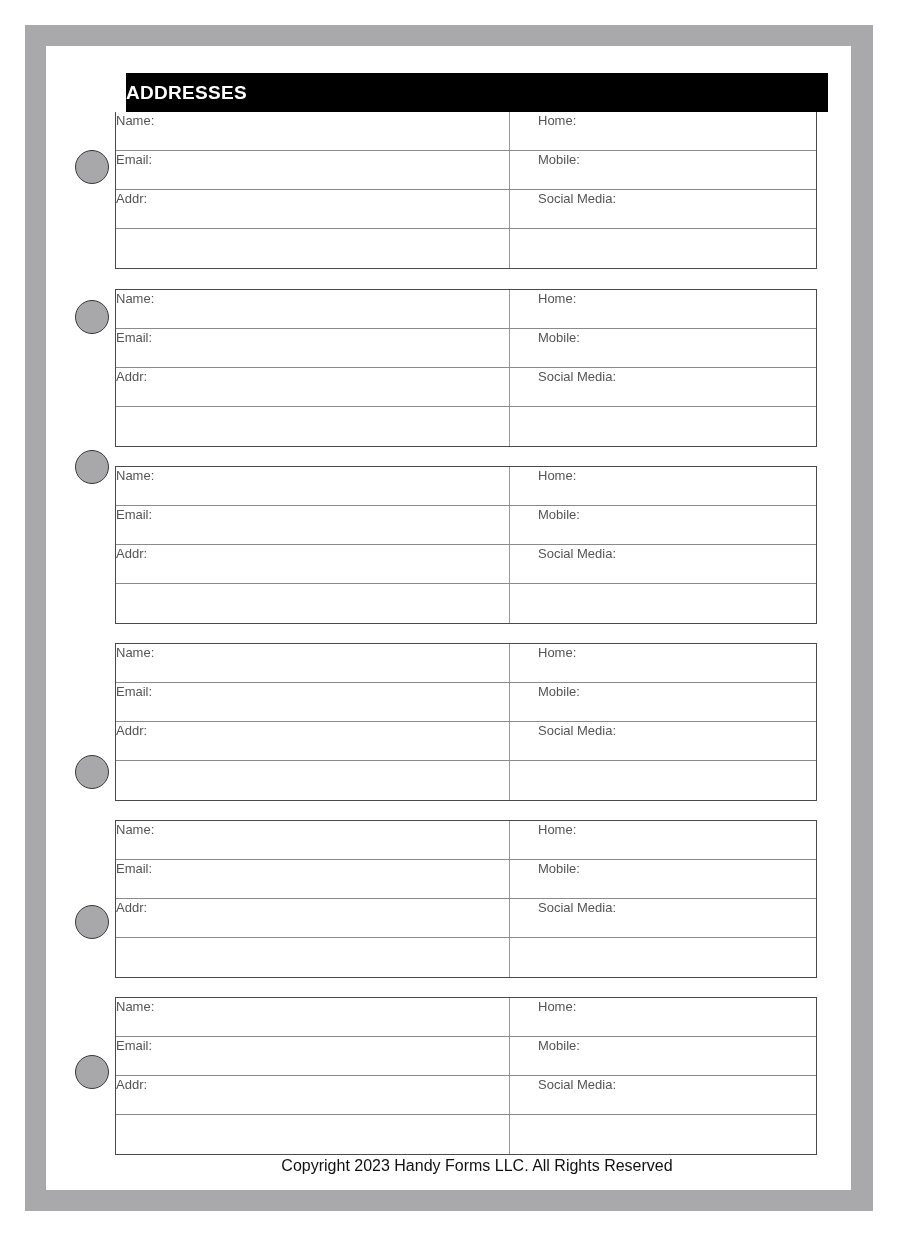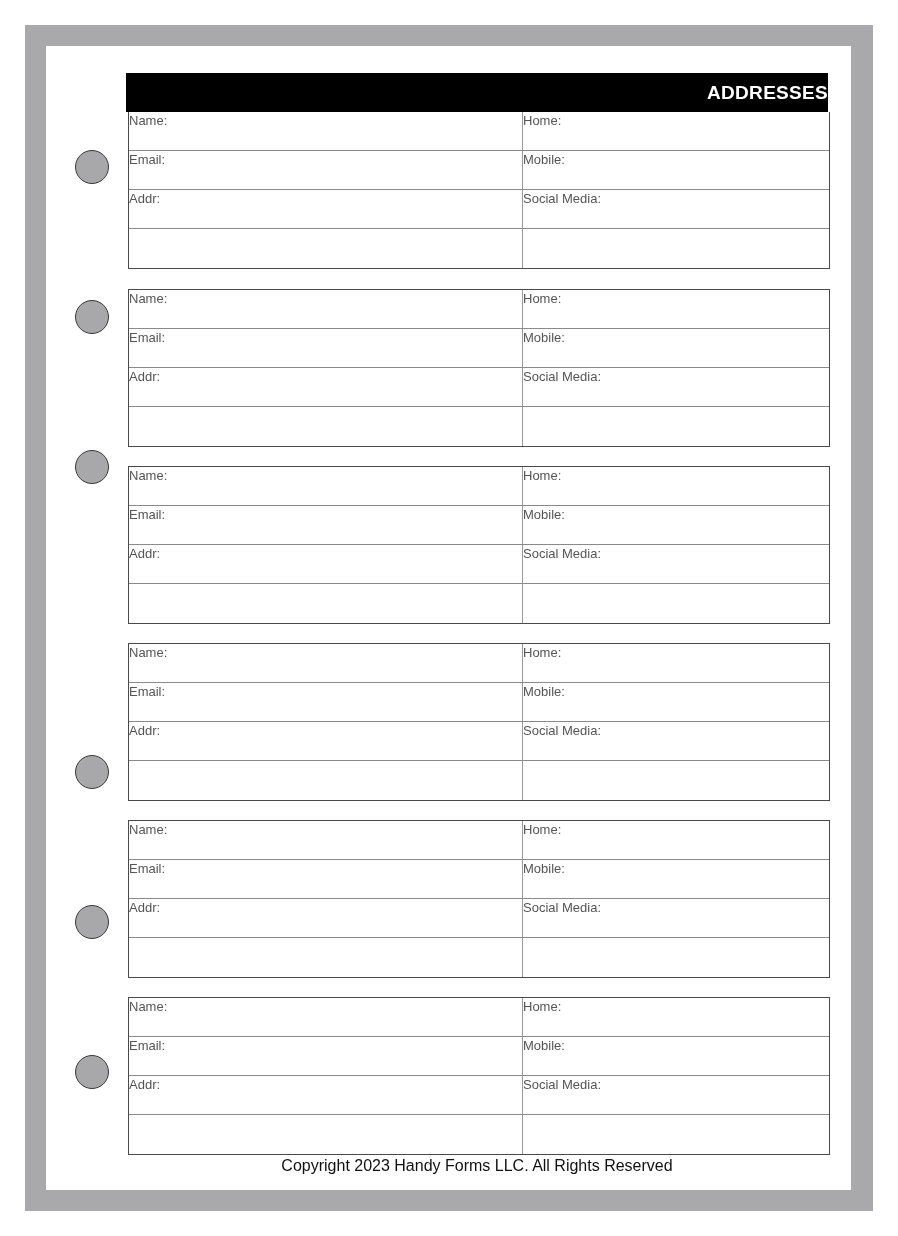--- a/index.html
+++ b/index.html
@@ -1,26 +1,26 @@
 <!DOCTYPE html>
 <html><head>
 <meta charset="utf-8">
 <style>
   html, body { margin:0; padding:0; background:#ffffff; }
   body { width:898px; height:1236px; position:relative; overflow:hidden; font-family:"Liberation Sans", sans-serif; }
   .frame { position:absolute; left:25px; top:25px; width:848px; height:1186px; background:#a9a9ac; }
   .page { position:absolute; left:46px; top:46px; width:805px; height:1144px; background:#ffffff; }
   .hole { position:absolute; width:34px; height:34px; border-radius:50%; background:#a8a8aa; border:1.5px solid #3a3a3a; box-sizing:border-box; }
-  .header { position:absolute; left:126px; top:73px; width:702px; height:39px; background:#000000; color:#ffffff; font-weight:bold; font-size:19px; text-align:right; line-height:40px; letter-spacing:0.3px; }
-  .block { position:absolute; left:128px; width:702px; box-sizing:border-box; border:1.5px solid #4a4a4a; }
+  .header { position:absolute; left:126px; top:73px; width:702px; height:39px; background:#000000; color:#ffffff; font-weight:bold; font-size:19px; text-align:left; line-height:40px; letter-spacing:0.3px; }
+  .block { position:absolute; left:115px; width:702px; box-sizing:border-box; border:1.5px solid #4a4a4a; }
   .row { position:relative; height:39px; box-sizing:border-box; border-bottom:1px solid #8a8a8a; display:flex; }
   .row:last-child { border-bottom:none; }
   .cell { position:relative; height:100%; box-sizing:border-box; }
   .cell.left { width:394px; border-right:1px solid #9a9a9a; }
-  .cell.right { flex:1; }
+  .cell.right { flex:1;margin-left:28px; }
   .lbl { position:absolute; left:0px; top:1px; font-size:13px; color:#555555; }
   .footer { position:absolute; left:126px; width:702px; top:1157px; text-align:center; font-size:16px; color:#111111; }
 </style>
 </head>
 <body>
 
 <div class="frame"></div>
 <div class="page"></div>
 
 <div class="hole" style="left:75px;top:150px;"></div>

